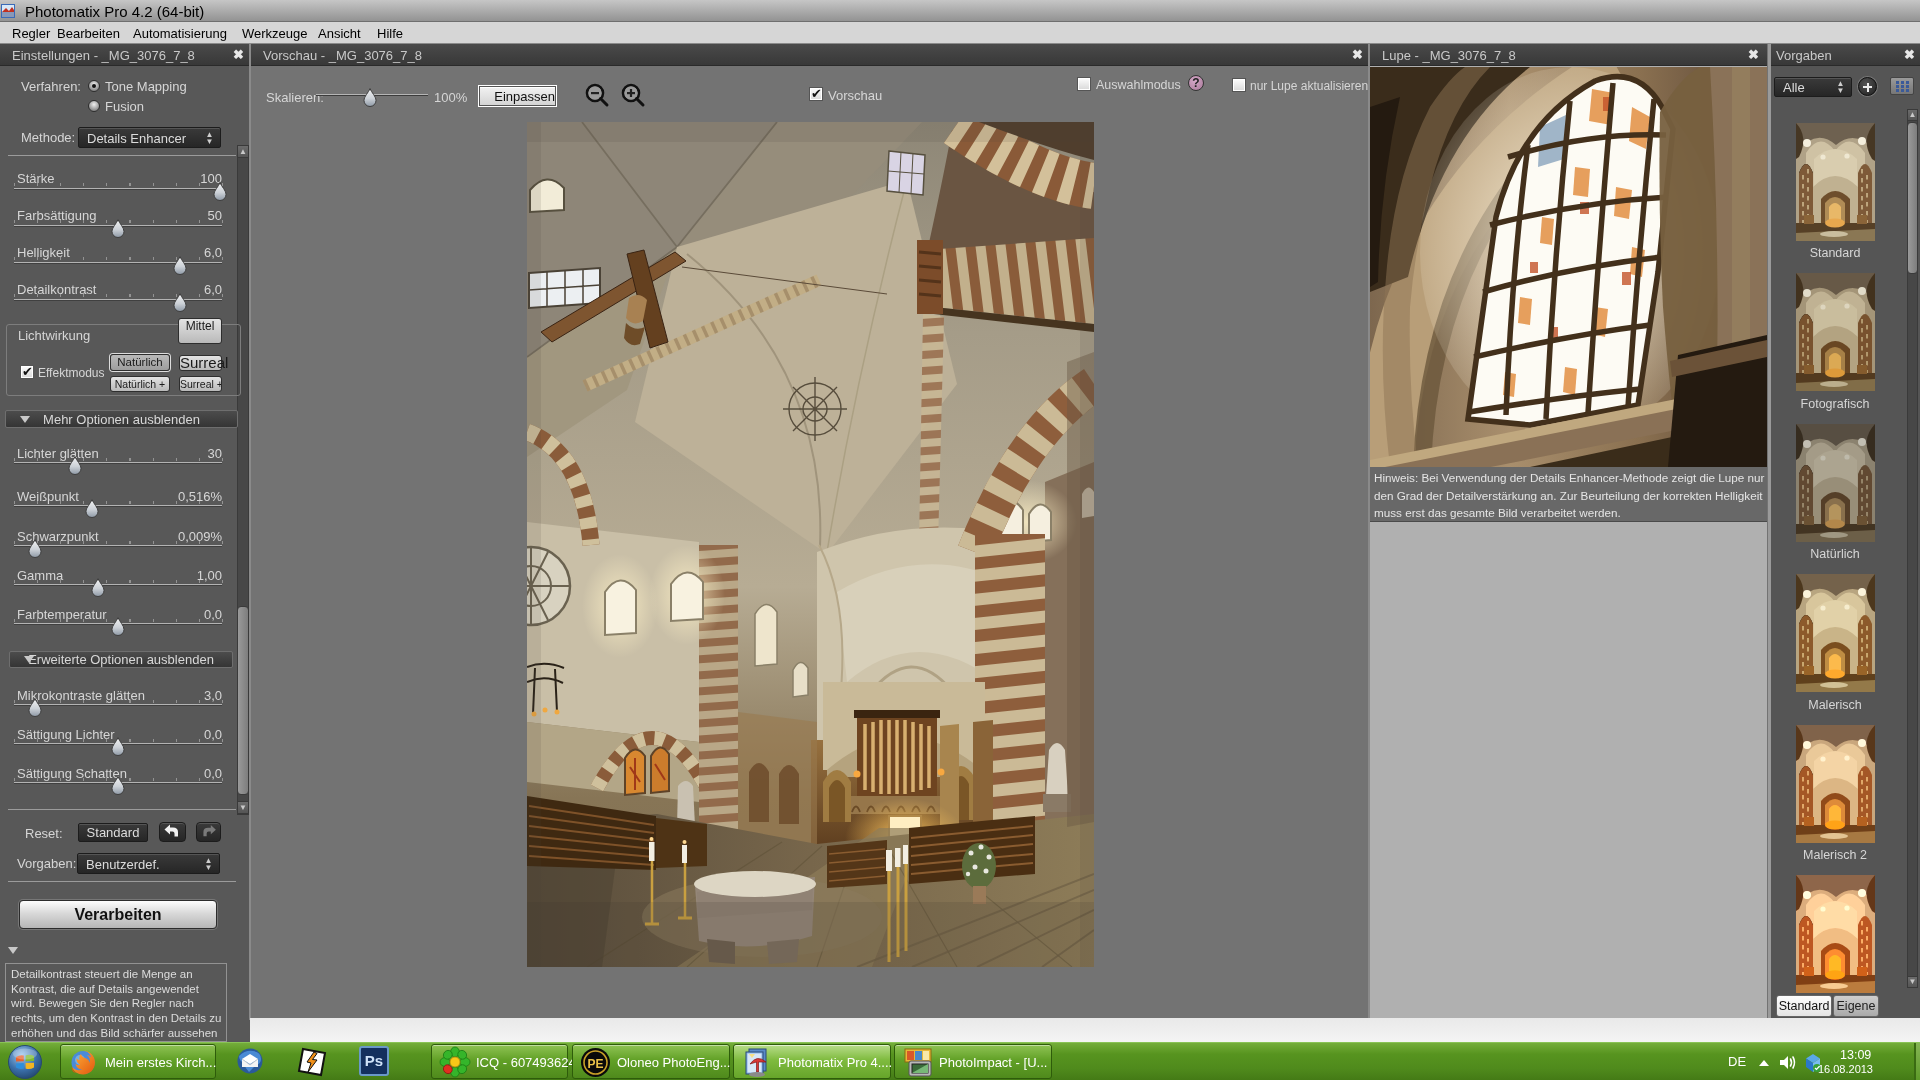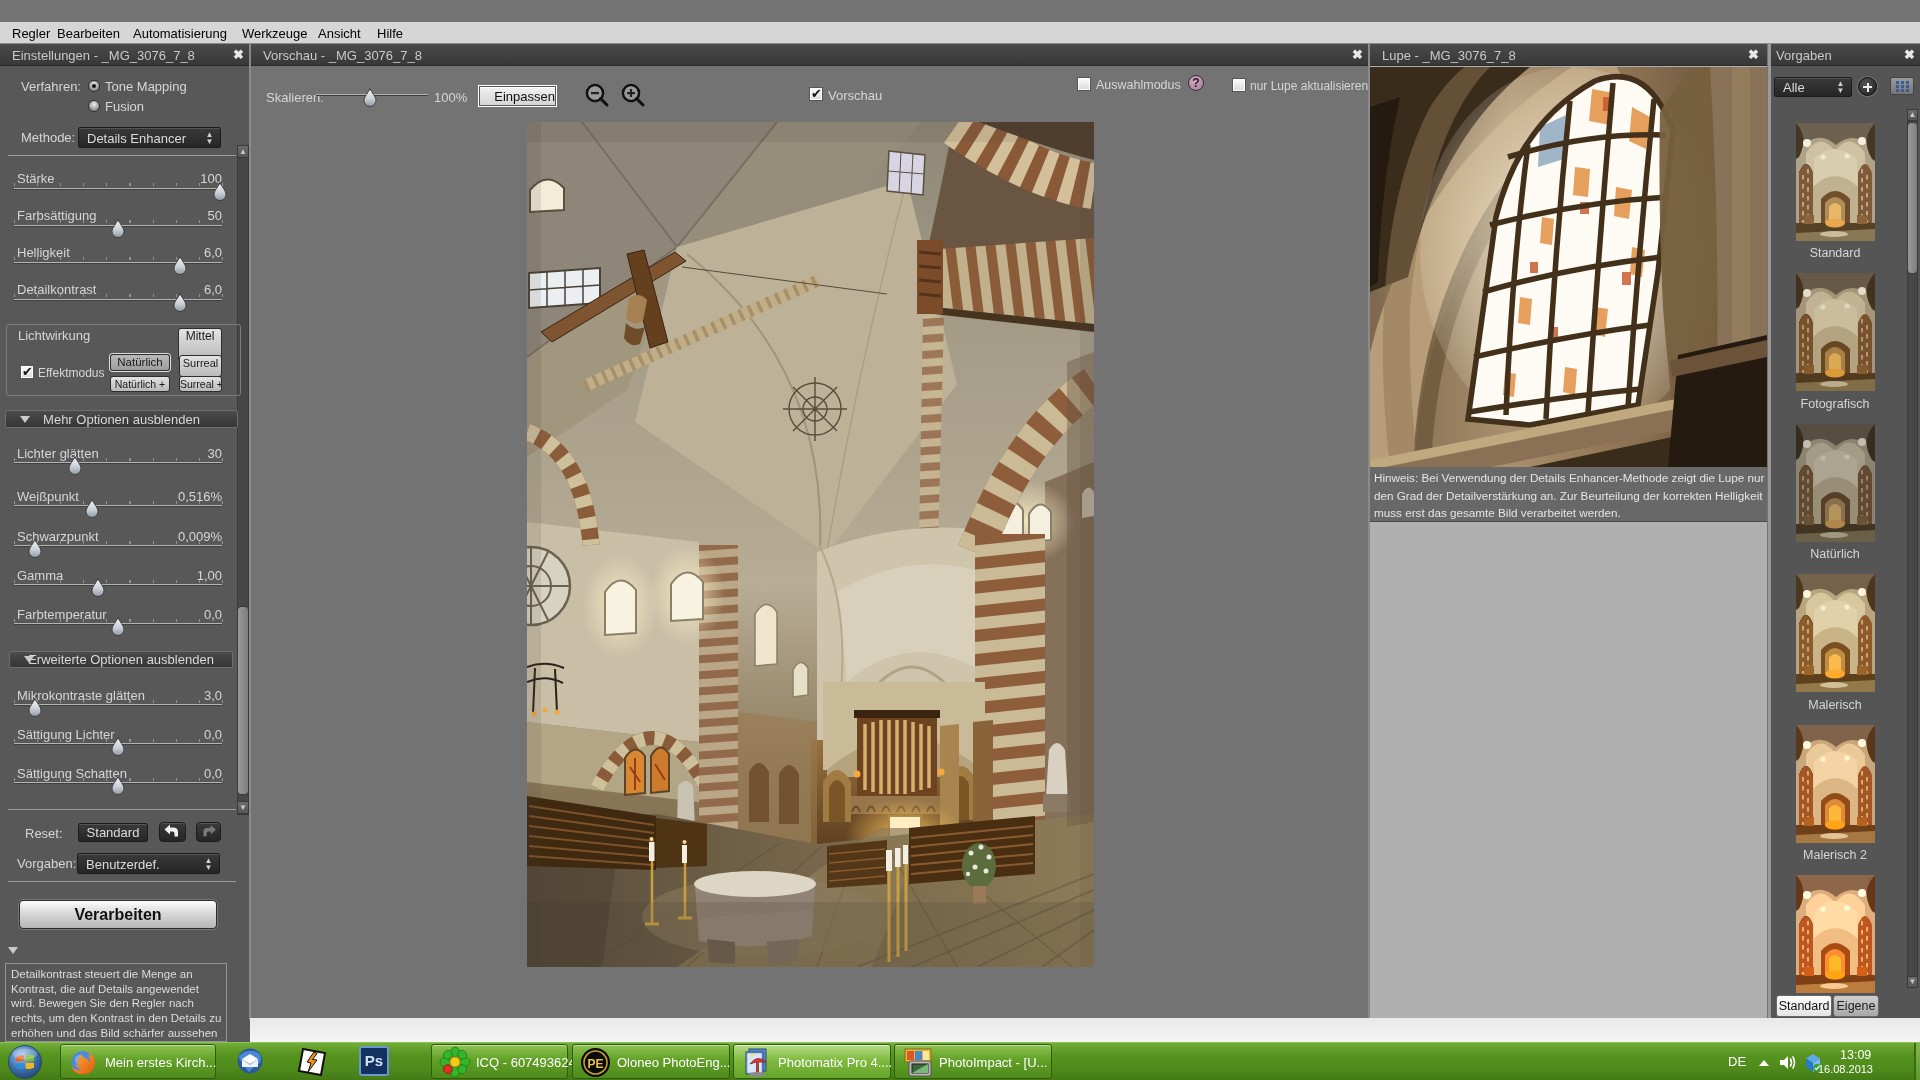--- a/index.html
+++ b/index.html
@@ -44,20 +44,29 @@
 
 #taskbar{left:0;top:1042px;width:1920px;height:38px;background:linear-gradient(#74ad3a,#57941f 30%,#4f8a1c 70%,#447a16);border-top:1px solid #89c356}
 .tbtn{position:absolute;top:1px;height:35px;border-radius:3px;border:1px solid #2e5c0a;background:linear-gradient(#8fc354,#62a127 45%,#4f8a1c);box-shadow:inset 0 1px 0 rgba(255,255,255,.45);color:#fff;font-size:13px}
 .tbtn .ic{position:absolute;left:7px;top:2px}
 .tbtn .tx{position:absolute;left:44px;top:10px;white-space:nowrap}
 .trayt{position:absolute;color:#fff;font-size:13px}
 </style></head>
 <body>
 <div id="screen">
 
+<div id="titlebar" class="abs">
+  <svg class="abs" style="left:1px;top:3px" width="16" height="16" viewBox="0 0 16 16">
+        <rect x="0" y="1" width="14" height="14" fill="#3a6ab8"></rect>
+        <rect x="1" y="2" width="12" height="7" fill="#d8e8f8"></rect>
+        <path d="M1 9 L5 5 L8 8 L11 4 L13 7 L13 9 Z" fill="#c03020"></path>
+        <rect x="1" y="9" width="12" height="5" fill="#8898b8"></rect>
+      </svg>
+  <div class="ttext">Photomatix Pro 4.2 (64-bit)</div>
+</div>
 
 <div id="menubar" class="abs">
   <div class="mitem" style="left:12px">Regler</div>
   <div class="mitem" style="left:57px">Bearbeiten</div>
   <div class="mitem" style="left:133px">Automatisierung</div>
   <div class="mitem" style="left:242px">Werkzeuge</div>
   <div class="mitem" style="left:318px">Ansicht</div>
   <div class="mitem" style="left:377px">Hilfe</div>
 </div>
 
@@ -114,23 +123,23 @@
   <div class="lbl" style="left:17px;top:238px">Detailkontrast</div>
       <div class="val" style="left:162px;top:238px">6,0</div>
   <div class="ticks" style="top:250px"></div>
       <div class="track" style="top:255px"></div>
   <svg class="thumb" style="left:173px;top:249px" viewBox="0 0 14 19">
         <path d="M7 .5 C8.5 4.5 13 8.5 13 12.5 A6 6 0 0 1 1 12.5 C1 8.5 5.5 4.5 7 .5 Z" fill="url(#tg)" stroke="#3e3e3e" stroke-width="1"></path>
       </svg>
 
   <div class="groupbox" style="left:6px;top:280px;width:235px;height:72px"></div>
   <div class="lbl" style="left:18px;top:284px">Lichtwirkung</div>
-  <div class="btnlight" style="left:178px;top:284px;width:44px;height:33px;line-height:15px">Mittel</div>
+  <div class="btnlight" style="left:178px;top:274px;width:44px;height:26px;line-height:15px">Mittel</div>
   <div class="btnlight" style="left:110px;top:310px;width:60px;height:17px;line-height:15px;font-size:11.5px;background:linear-gradient(#b9b9b9,#9d9d9d);box-shadow:0 0 0 1px #ddd">Natürlich</div>
-  <div class="btnlight" style="left:179px;top:311px;width:43px;height:22px;line-height:14px;font-size:11px">Surreal</div>
+  <div class="btnlight" style="left:179px;top:311px;width:43px;height:16px;line-height:14px;font-size:15px">Surreal</div>
   <div class="cb checked" style="left:20px;top:321px"></div>
   <div class="lbl" style="left:38px;top:322px;font-size:12px">Effektmodus</div>
   <div class="btnlight" style="left:110px;top:332px;width:60px;height:16px;line-height:14px;font-size:10.5px;white-space:nowrap;overflow:hidden">Natürlich +</div>
   <div class="btnlight" style="left:179px;top:332px;width:43px;height:16px;line-height:14px;font-size:10.5px;white-space:nowrap;overflow:hidden">Surreal +</div>
   <div class="optbar" style="left:5px;top:366px;width:233px;height:18px;line-height:17px"><span class="tri"></span>Mehr Optionen ausblenden</div>
 
   <div class="lbl" style="left:17px;top:402px">Lichter glätten</div>
       <div class="val" style="left:162px;top:402px">30</div>
   <div class="ticks" style="top:414px"></div>
       <div class="track" style="top:418px"></div>

